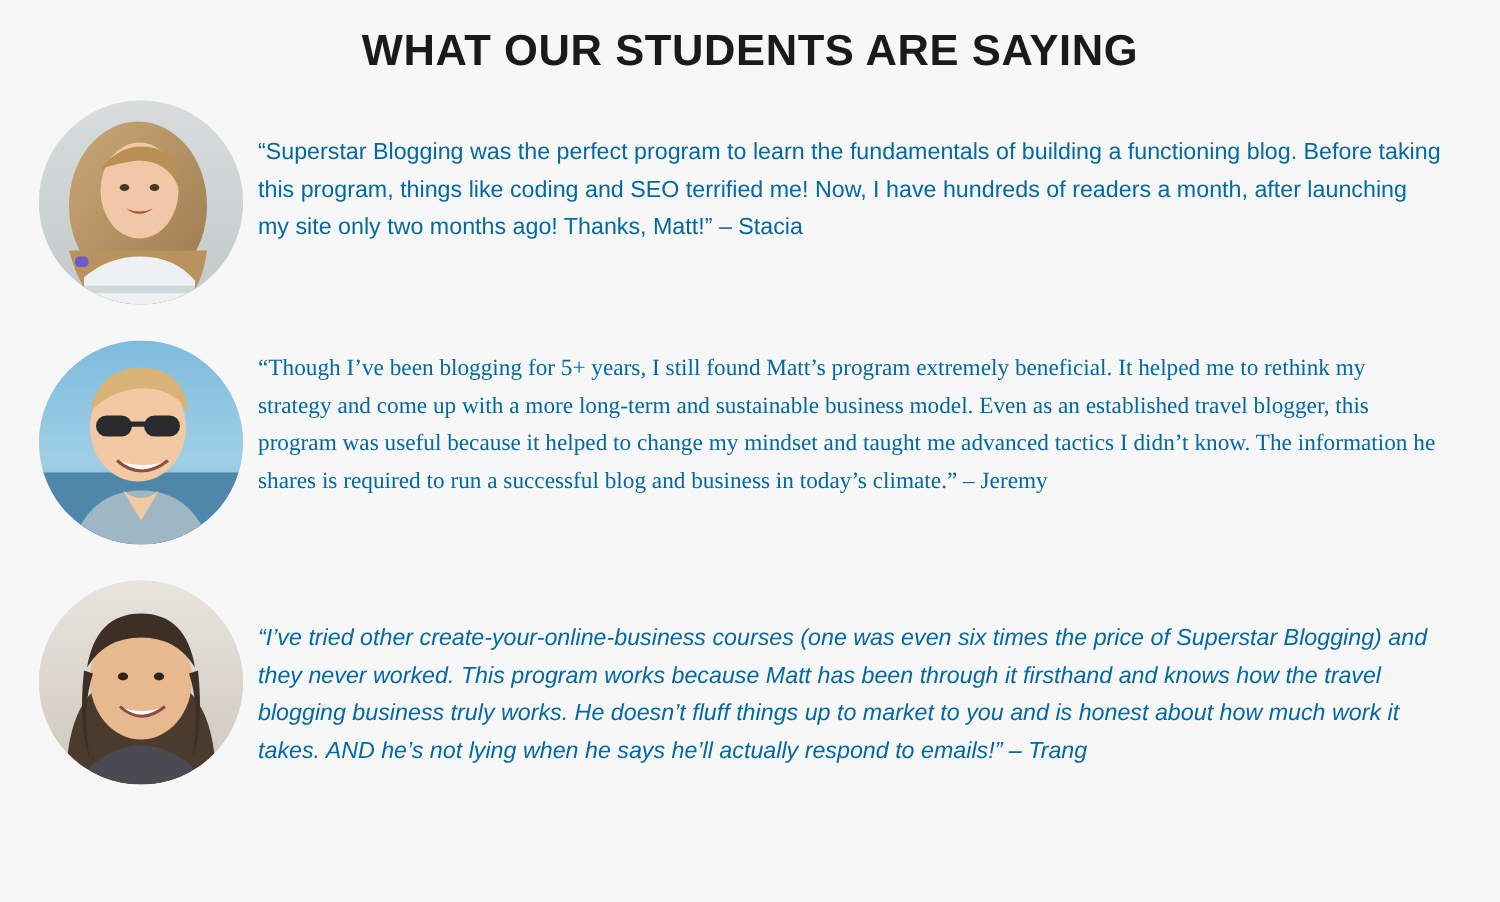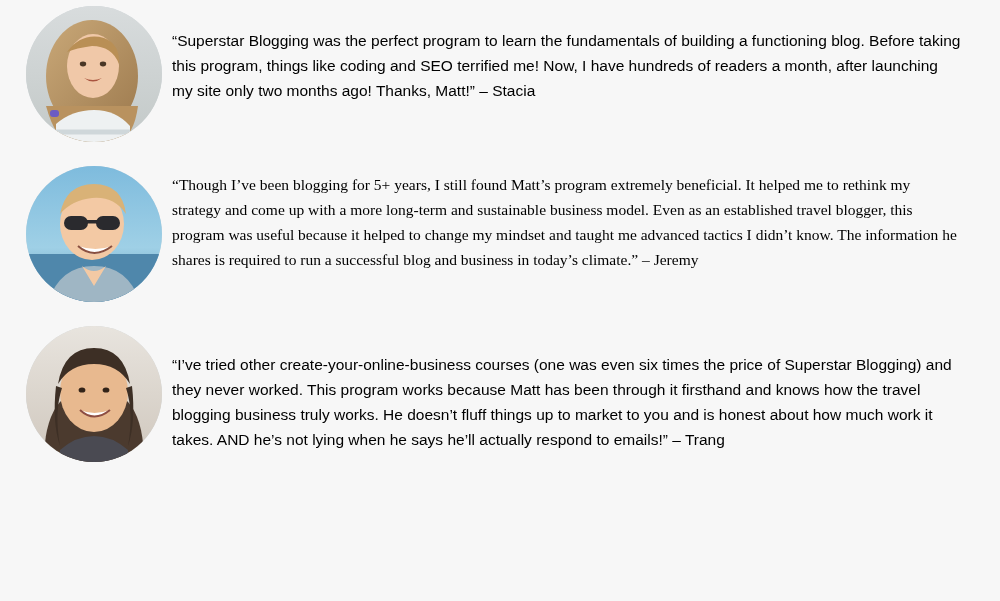--- a/index.html
+++ b/index.html
@@ -59,34 +59,35 @@
   }
   .avatar svg {
     display: block;
     width: 136px;
     height: 136px;
   }
   .quote {
     flex: 1 1 auto;
     font-size: 15.5px;
     line-height: 1.62;
-    color: #000000;
+    color: #0369a1;
     padding-left: 8px;
     padding-right: 14px;
     padding-top: 4px;
   }
   .t1 .quote { padding-top: 24px; }
   .t2 .quote { padding-top: 8px; font-family: Liberation Serif, serif; }
-  .t3 .quote { padding-top: 28px; }
+  .t3 .quote { padding-top: 28px; font-style: italic; }
 </style>
 </head>
 <body>
 
 <div class="page">
 
+  <h1 class="section-title">WHAT OUR STUDENTS ARE SAYING</h1>
 
   <div class="testimonials">
 
     <div class="testimonial t1">
       <div class="avatar-wrap">
         <div class="avatar">
           <svg viewBox="0 0 136 136" xmlns="http://www.w3.org/2000/svg">
             <defs>
               <linearGradient id="bg1" x1="0" y1="0" x2="0" y2="1">
                 <stop offset="0%" stop-color="#d8dcdd"></stop>

